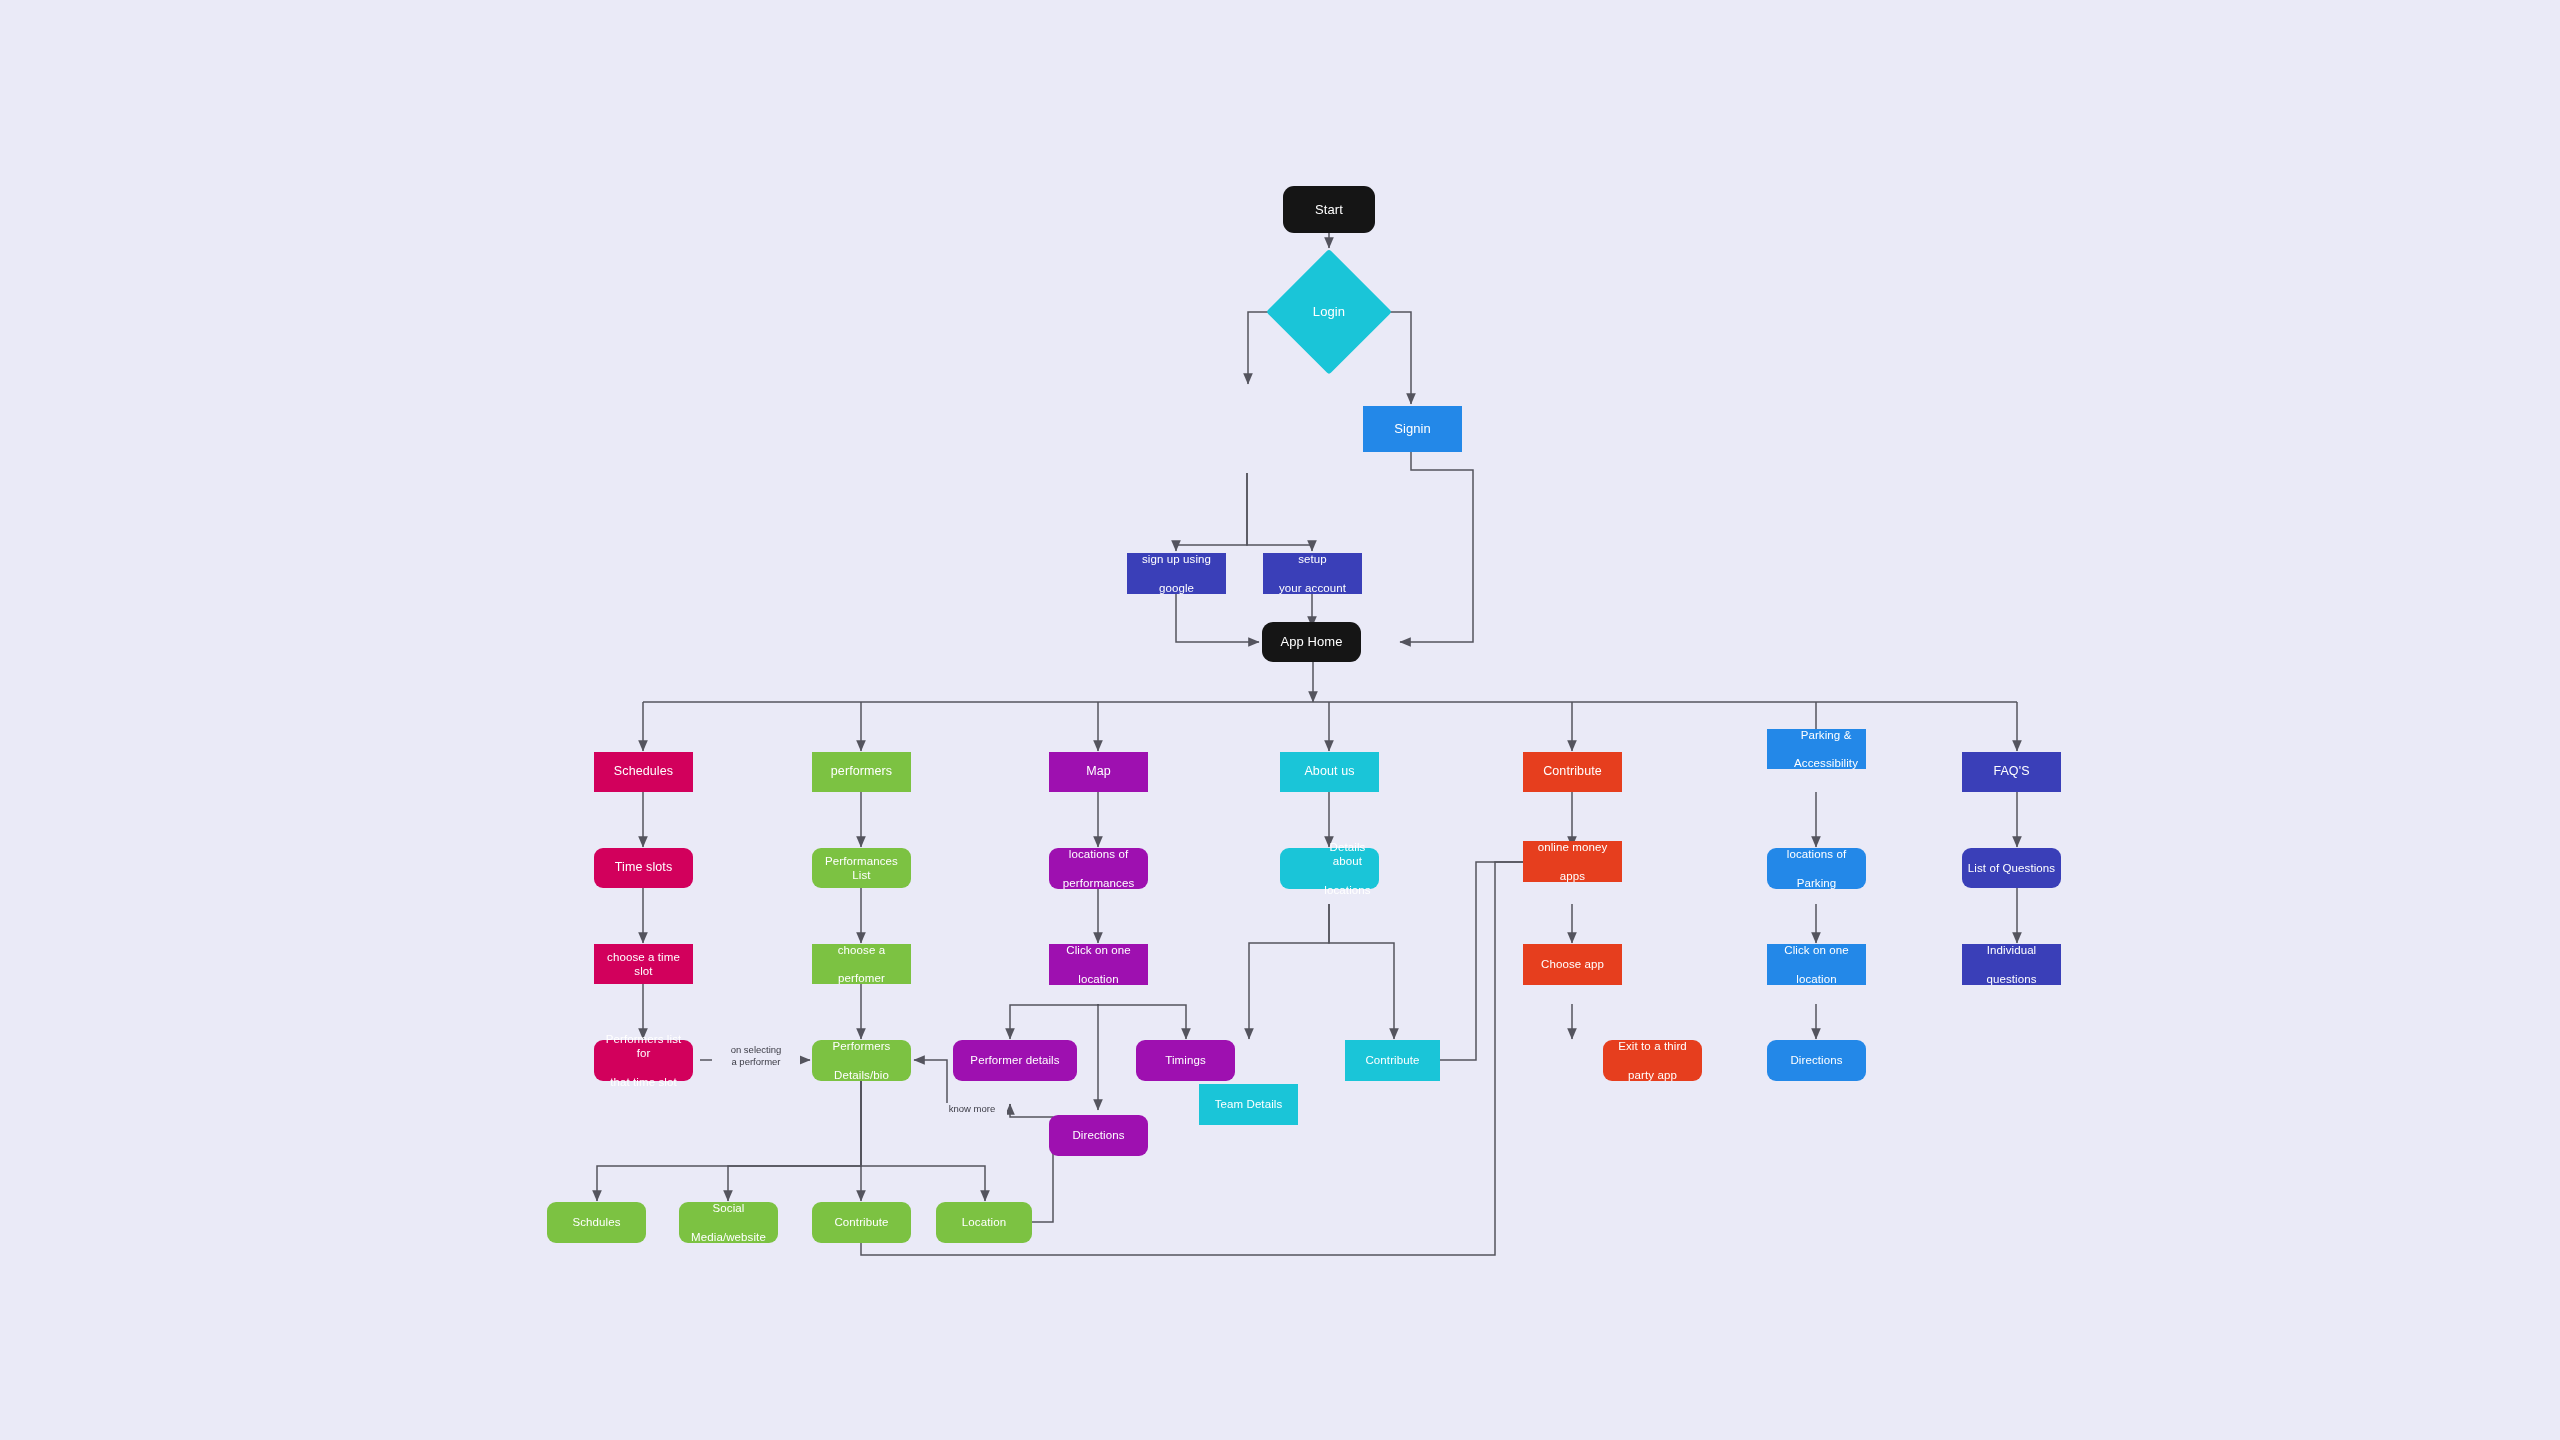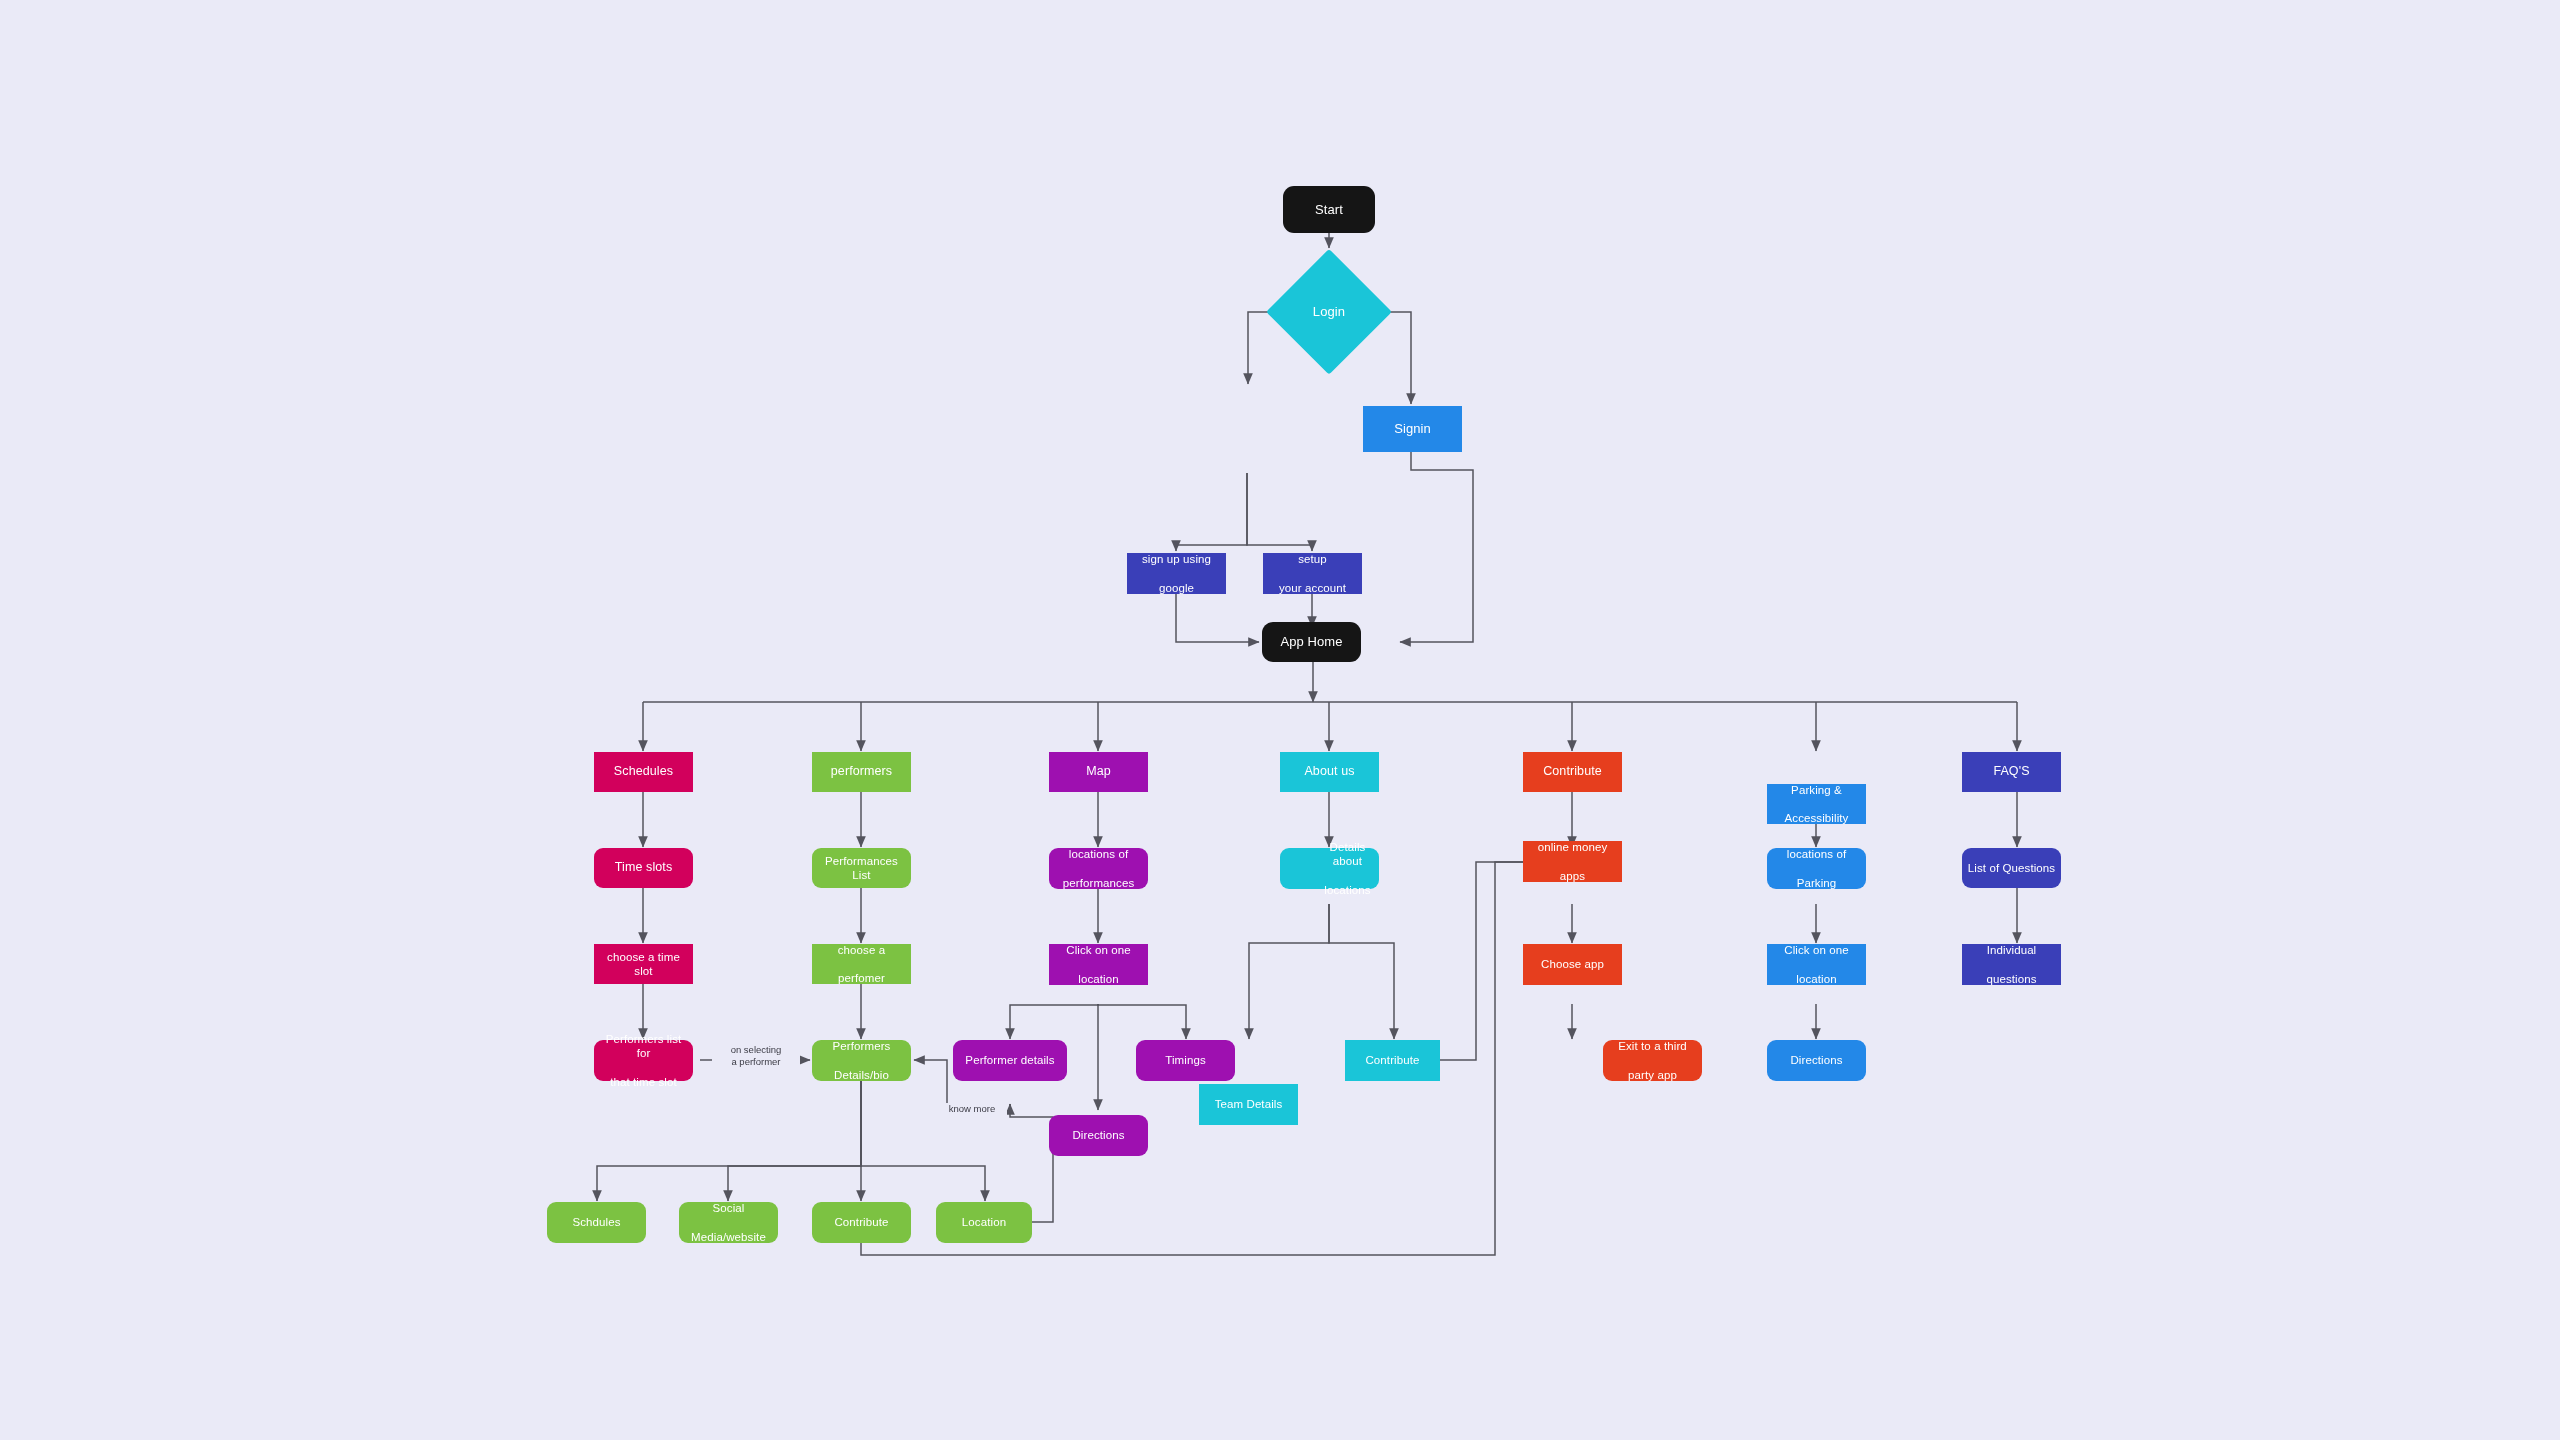--- a/index.html
+++ b/index.html
@@ -231,21 +231,21 @@
       <span>locations of</span><br>
       <span>performances</span>
     </span>
   </div>
   <div class="node rect" style="left:1049px; top:944px; width:99px; height:41px; background:#9e10b0; font-size:11.5px;">
     <span>
       <span>Click on one</span><br>
       <span>location</span>
     </span>
   </div>
-  <div class="node round" style="left:953px; top:1040px; width:114px; height:41px; background:#9e10b0; font-size:11.5px;">
+  <div class="node round" style="left:953px; top:1040px; width:124px; height:41px; background:#9e10b0; font-size:11.5px;">
     <span>Performer details</span>
   </div>
   <div class="node round" style="left:1136px; top:1040px; width:99px; height:41px; background:#9e10b0; font-size:11.5px;">
     <span>Timings</span>
   </div>
   <div class="node round" style="left:1049px; top:1115px; width:99px; height:41px; background:#9e10b0; font-size:11.5px;">
     <span>Directions</span>
   </div>
 
   <div class="node rect" style="left:1280px; top:752px; width:99px; height:40px; background:#1ac5d8; font-size:12.5px;">
@@ -276,21 +276,21 @@
   <div class="node rect" style="left:1523px; top:944px; width:99px; height:41px; background:#e63e1e; font-size:11.5px;">
     <span>Choose app</span>
   </div>
   <div class="node round" style="left:1603px; top:1040px; width:99px; height:41px; background:#e63e1e; font-size:11.5px;">
     <span>
       <span>Exit to a third</span><br>
       <span>party app</span>
     </span>
   </div>
 
-  <div class="node rect" style="left:1767px; top:784px; width:99px; height:40px; background:#2388e8; font-size:11.5px;">
+  <div class="node rect" style="left:1767px; top:729px; width:99px; height:40px; background:#2388e8; font-size:11.5px;justify-content:flex-end;">
     <span>
       <span>Parking &amp;</span><br>
       <span>Accessibility</span>
     </span>
   </div>
   <div class="node round" style="left:1767px; top:848px; width:99px; height:41px; background:#2388e8; font-size:11.5px;">
     <span>
       <span>locations of</span><br>
       <span>Parking</span>
     </span>

